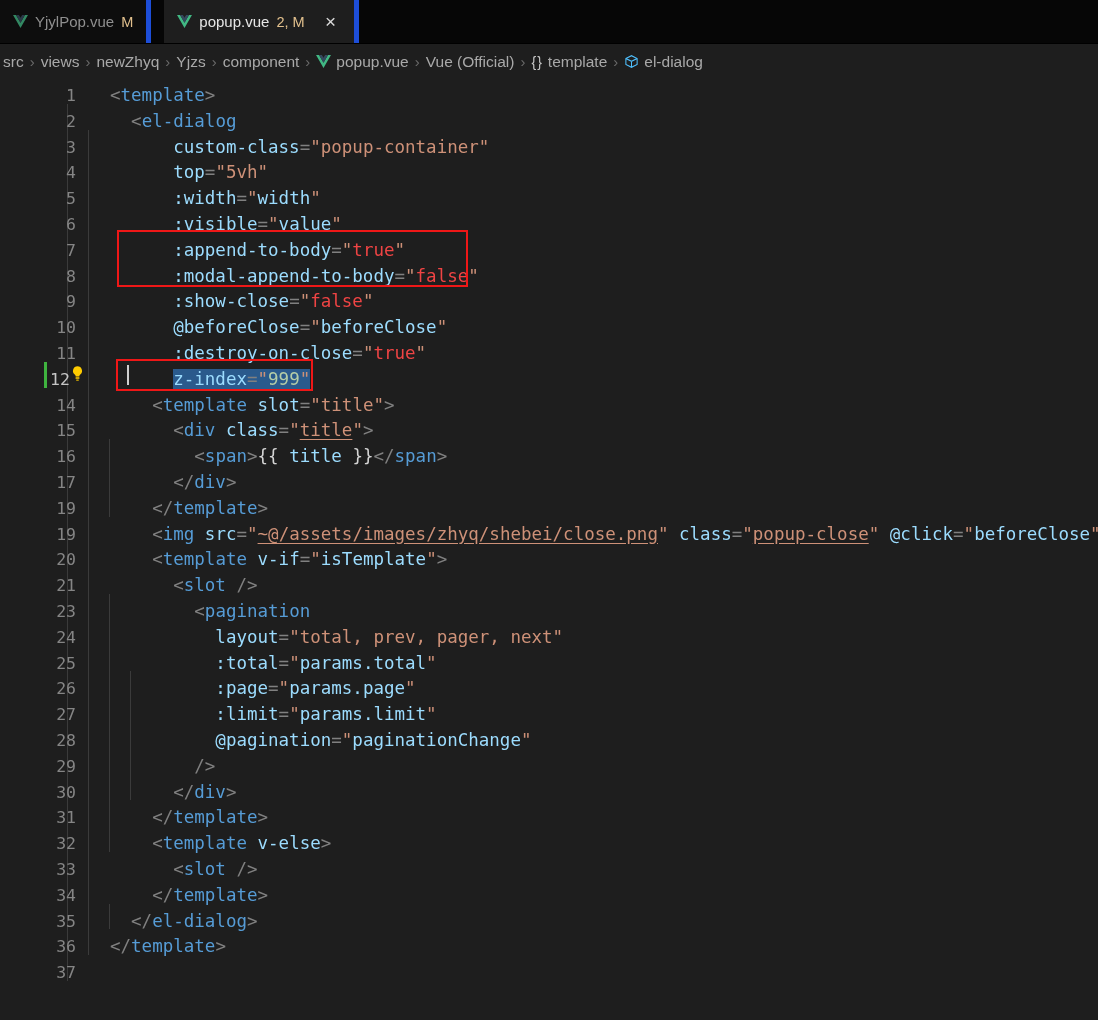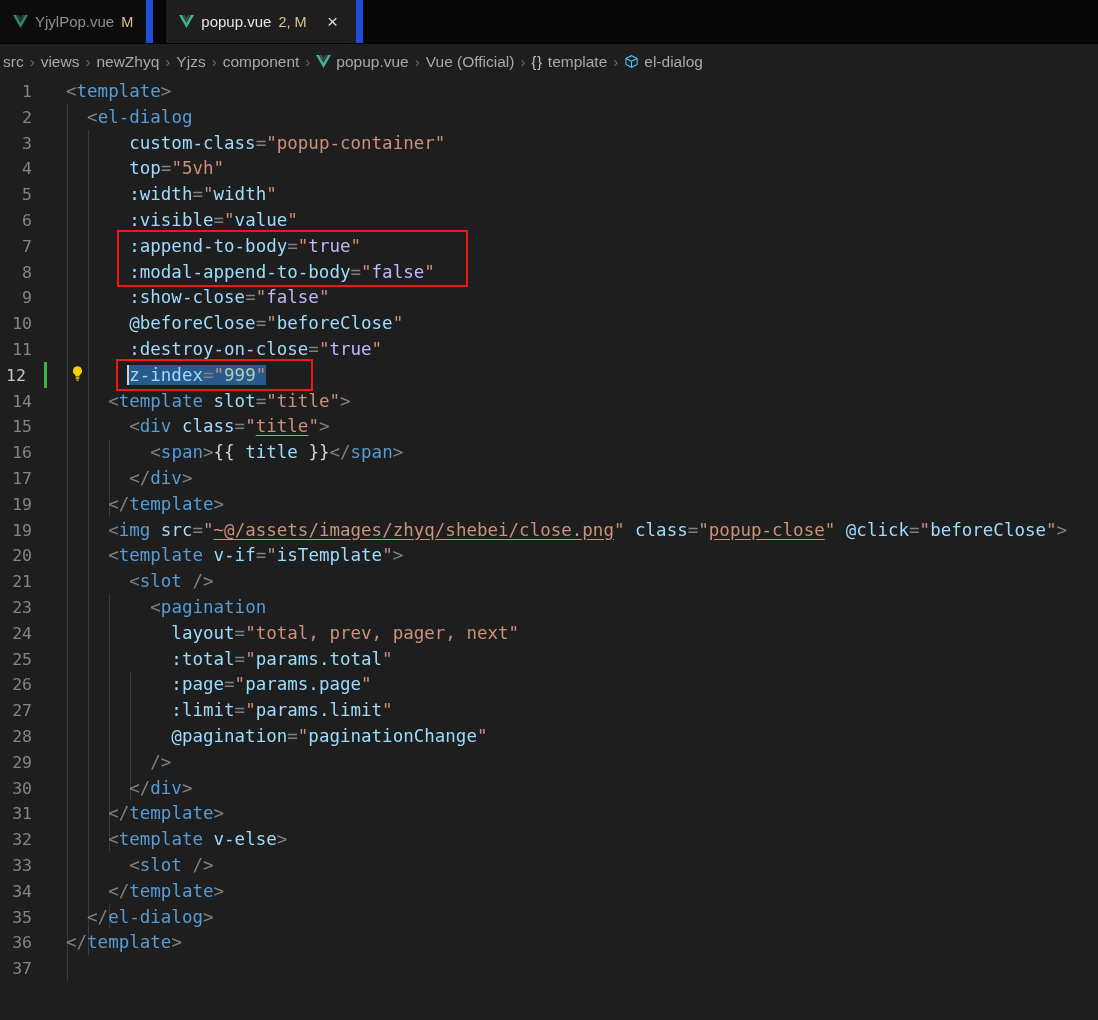--- a/index.html
+++ b/index.html
@@ -11,21 +11,21 @@
   }
   
   .tabbar {
     position: absolute; top: 0; left: 0; right: 0; height: 44px;
     background: #060606; display: flex; align-items: stretch;
     border-bottom: 1px solid #000;
   }
   .tab {
     display: flex; align-items: center; gap: 7px; padding: 0 13px;
     font-size: 15px; color: #8f8f8f; background: #0d0d0d;
-    border-right: 7px solid #1d4ed8; cursor: pointer; white-space: nowrap;
+    border-right: 5px solid #1d4ed8; cursor: pointer; white-space: nowrap;
   }
   .tab .ticon { display: flex; align-items: center; }
   .tab.inactive .ticon { opacity: .72; }
   .tab.active { background: #1e1e1e; color: #e6e6e6; margin-left: 13px; }
   .badge { color: #e2c08d; font-size: 14.5px; }
   .tclose { color: #d8d8d8; margin-left: 9px; font-size: 19px; line-height: 19px;
     width: 20px; text-align: center; border-radius: 4px; cursor: pointer; }
   
   .breadcrumbs {
     position: absolute; top: 45px; left: 0; right: 0; height: 33px;
@@ -35,33 +35,33 @@
   .crumb { display: inline-flex; align-items: center; gap: 5px; cursor: pointer; }
   .crumb-sep { color: #6a6a6a; margin: 0 6px; font-size: 15px; }
   .crumb-icon { display: inline-flex; align-items: center; }
   .crumb-braces { color: #c8c8c8; font-size: 14px; letter-spacing: 1px; }
   
   .editor {
     position: absolute; top: 78px; left: 0; right: 0; bottom: 0;
     font-family: "DejaVu Sans Mono", "Liberation Mono", monospace;
     font-size: 17.5px;
   }
-  .row { height: 25.8px; line-height: 27px; white-space: pre; position: relative; z-index: 1; }
+  .row { height: 25.8px; line-height: 34px; white-space: pre; position: relative; z-index: 1; margin-left: 44px; }
   .ln {
     display: inline-block; width: 32px; text-align: right;
     color: #858585; font-size: 16.5px; cursor: pointer;
   }
   .ln.cur { color: #c6c6c6; text-align: center; }
   .codeln { padding-left: 34px; }
   .tok-w { color: #d4d4d4; }
   .tok-p { color: #808080; }
   .tok-t { color: #569cd6; }
   .tok-a { color: #9cdcfe; }
   .tok-s { color: #ce9178; }
-  .tok-k { color: #c4b5fd; }
+  .tok-k { color: #ef4444; }
   .tok-n { color: #b5cea8; }
   .tok-d { color: #d4d4d4; }
   .tok-e { color: #9cdcfe; }
   .tok-l { color: #ce9178; text-decoration: underline; text-underline-offset: 3px; }
   .selspan { background: #2a5a8c; }
   
   .guide { position: absolute; width: 1px; background: #3b3b3b; z-index: 0; pointer-events: none; }
   .gutterbar { position: absolute; left: 44px; width: 3px; background: #3fb33f; z-index: 2; }
   .redbox { position: absolute; border: 2px solid #ef1717; z-index: 4; pointer-events: none; }
   .bulb { position: absolute; left: 69px; z-index: 3; cursor: pointer; }

